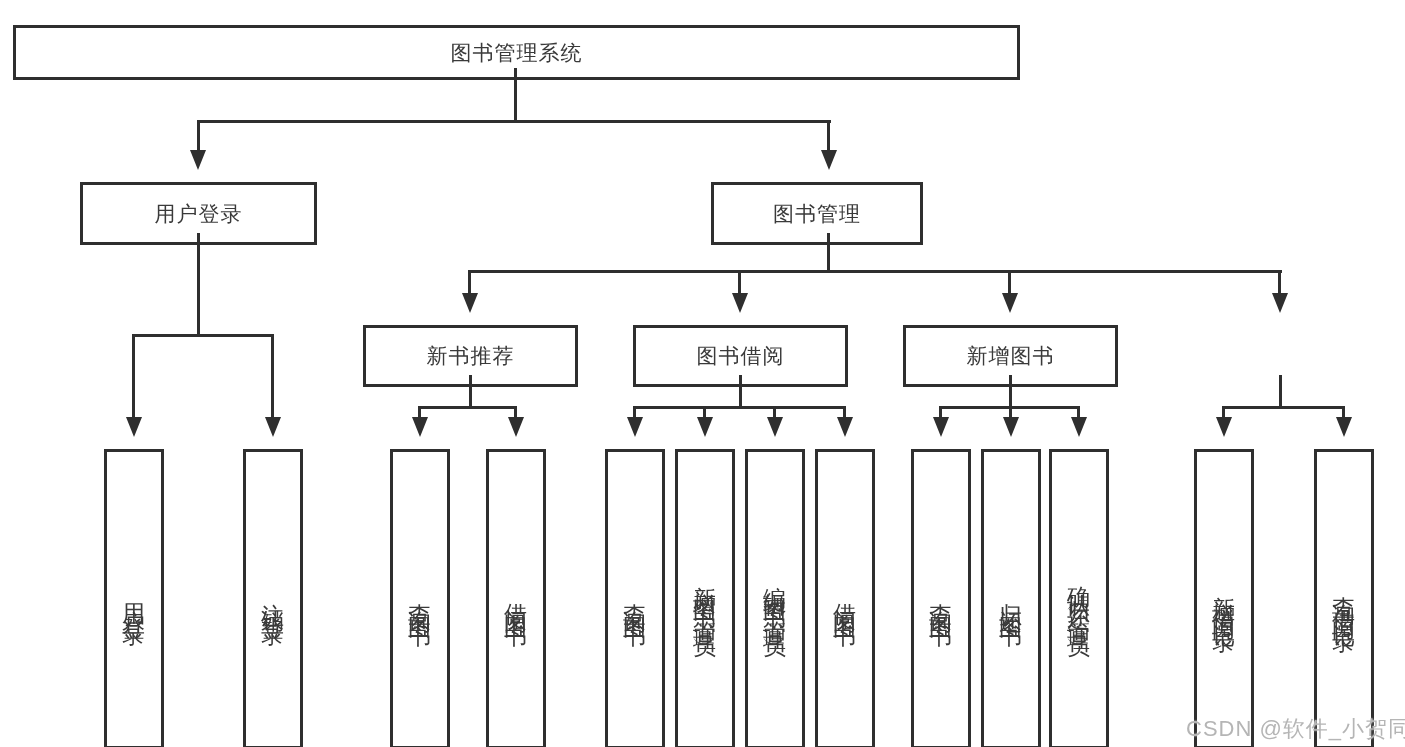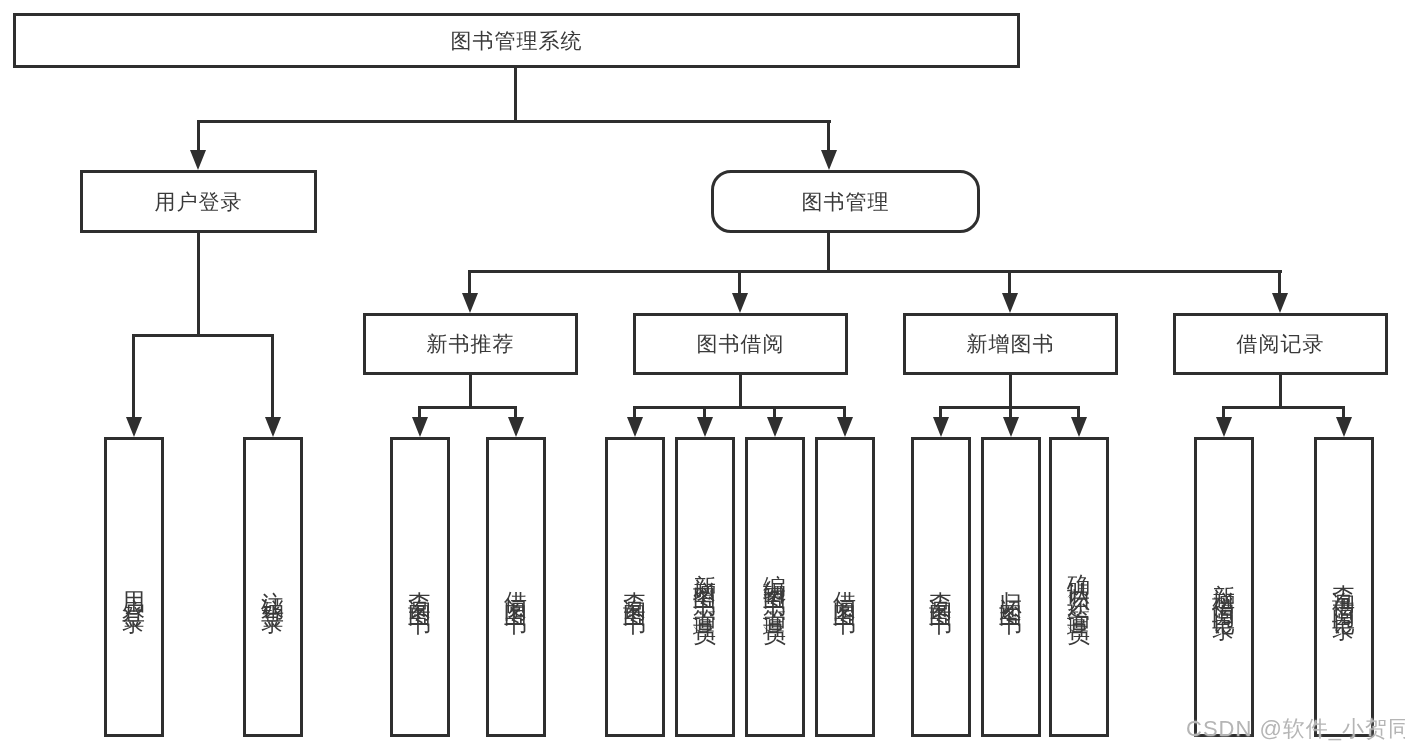--- a/index.html
+++ b/index.html
@@ -17,38 +17,39 @@
   
   .node {
     position: absolute;
     border: 3px solid #2f2f2f;
     background: #ffffff;
     color: #3a3a3a;
     display: flex;
     align-items: center;
     justify-content: center;
     text-align: center;
+    margin-top: 12px;
   }
   .hnode { font-size: 21px; letter-spacing: 1px; }
   .vnode {
     width: 60px;
     height: 300px;
     top: 437px;
     writing-mode: vertical-rl;
     text-orientation: mixed;
     font-size: 23px;
     letter-spacing: 7px;
     line-height: 54px;
   }
 
   
   .n-root  { left: 13px;  top: 13px;  width: 1007px; height: 55px; }
   
   .n-login { left: 80px;  top: 170px; width: 237px; height: 63px; }
-  .n-mgmt  { left: 711px; top: 170px; width: 269px; height: 63px; border-radius: 20px; }
+  .n-mgmt  { left: 711px; top: 170px; width: 212px; height: 63px; }
   
   .n-l3a { left: 363px;  top: 313px; width: 215px; height: 62px; }
   .n-l3b { left: 633px;  top: 313px; width: 215px; height: 62px; }
   .n-l3c { left: 903px;  top: 313px; width: 215px; height: 62px; }
   .n-l3d { left: 1173px; top: 313px; width: 215px; height: 62px; }
   
   .n-a1 { left: 104px; }  .n-a2 { left: 243px; }
   .n-b1 { left: 390px; }  .n-b2 { left: 486px; }
   .n-c1 { left: 605px; }  .n-c2 { left: 675px; }
   .n-c3 { left: 745px; }  .n-c4 { left: 815px; }
@@ -174,23 +175,20 @@
   <div class="arrow c-m-a4"></div>
 
   <div class="node hnode n-l3a">
     <span>新书推荐</span>
   </div>
   <div class="node hnode n-l3b">
     <span>图书借阅</span>
   </div>
   <div class="node hnode n-l3c">
     <span>新增图书</span>
-  </div>
-  <div class="node hnode n-l3d">
-    <span>借阅记录</span>
   </div>
 
   <div class="vline c-s1-v"></div>
   <div class="hline c-s1-h"></div>
   <div class="vline c-s2-v"></div>
   <div class="hline c-s2-h"></div>
   <div class="vline c-s3-v"></div>
   <div class="hline c-s3-h"></div>
   <div class="vline c-s4-v"></div>
   <div class="hline c-s4-h"></div>

